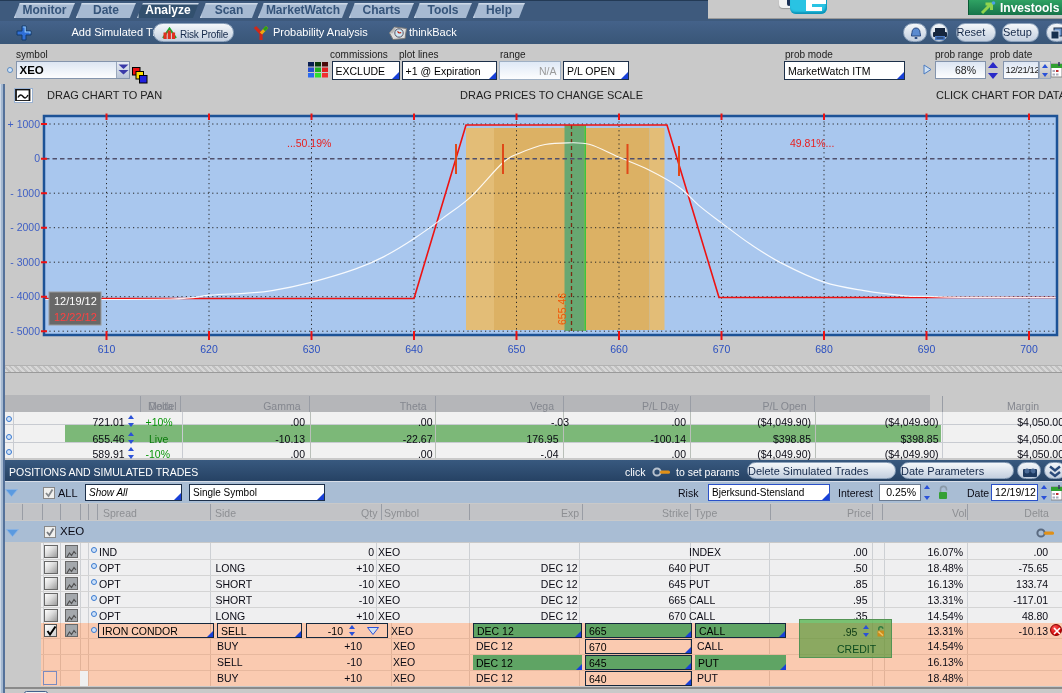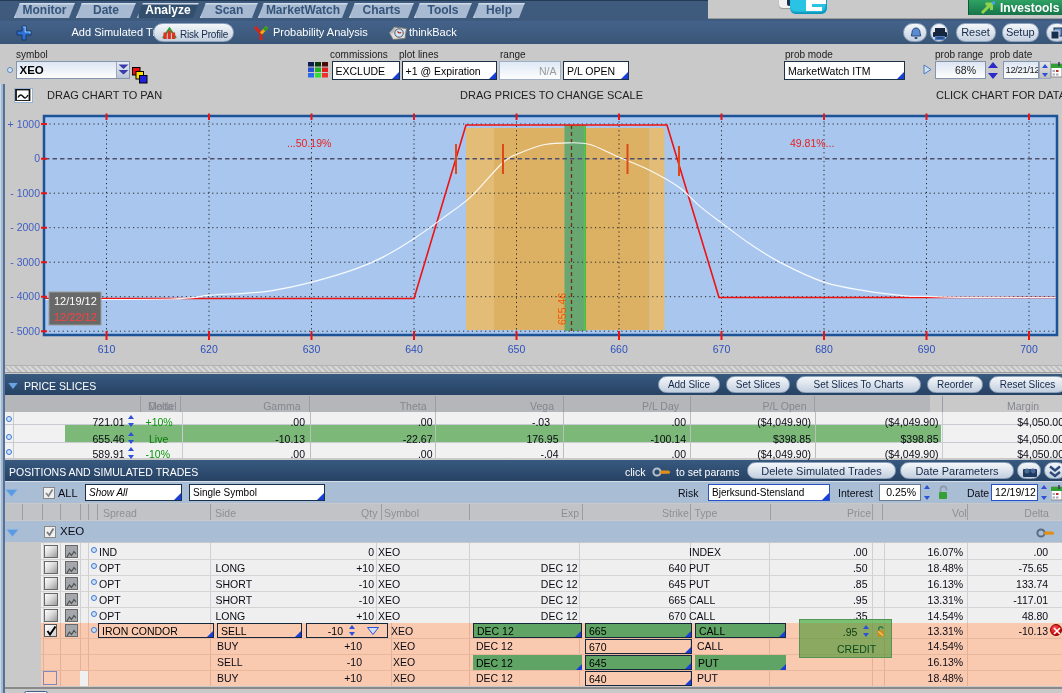--- a/index.html
+++ b/index.html
@@ -9,21 +9,21 @@
 
 
 #tabbar { left:0; top:0; width:708px; height:21px; background:#3e5a7d; border-top:1px solid #233a55;}
 #topgray { left:708px; top:0; width:354px; height:18.5px; background:#c9c9c9; border-bottom:1px solid #9a9a9a;}
 #investools { left:968px; top:0; width:94px; height:15px; background:linear-gradient(#2fa263,#17744a); color:#fff; font-weight:bold; font-size:12px; border-left:1px solid #0a5a34;}
 .tab { position:absolute; top:2.5px; height:15.5px; background:#a7bad2; color:#35547a; font-weight:bold; font-size:12px; text-align:center; line-height:15px; clip-path:polygon(6px 0, 100% 0, calc(100% - 6px) 100%, 0 100%); box-shadow:inset 0 1.5px 0 #cdd9e8, inset 1.5px 0 0 #cdd9e8; }
 .tab.active { background:#32506e; color:#ffffff; }
 
 
 #toolbar { left:0; top:21px; width:1062px; height:23px; background:linear-gradient(#44628a,#395677); color:#fff; font-size:10px; }
-.pillbtn { position:absolute; background:linear-gradient(#f4f7fa,#c3cfdf); border:1px solid #8ea3bc; border-radius:9px; color:#15294a; font-size:10px; text-align:center; }
+.pillbtn { position:absolute; background:linear-gradient(#f4f7fa,#c3cfdf); border:1px solid #8ea3bc; border-radius:9px; color:#15294a; font-size:10px; text-align:left; }
 
 
 #controls { left:0; top:44px; width:1062px; height:56px; background:#c9c9c9; font-size:10px; color:#222; }
 .lbl { position:absolute; font-size:10px; color:#1c1c1c; white-space:nowrap; }
 .drop { position:absolute; background:#fff; border:1px solid #1c2f49; font-size:10px; color:#000; }
 .drop .cor, .gcell .cor { position:absolute; right:0; bottom:0; width:0; height:0; border-left:7px solid transparent; border-bottom:7px solid #1840d8; }
 
 
 .sechead { position:absolute; background:linear-gradient(#38597f,#264264); color:#fff; font-size:10.5px; }
 .colhead { position:absolute; background:#b5b6b9; color:#84878f; font-size:10.5px; }
@@ -267,31 +267,20 @@
     <rect x="49" y="192" width="52" height="33" fill="#686868" stroke="#9a9a9a"></rect>
     <text x="54" y="205" font-family="Liberation Sans, sans-serif" font-size="11" fill="#ffffff">12/19/12</text>
     <text x="54" y="220.5" font-family="Liberation Sans, sans-serif" font-size="11" fill="#ff4040">12/22/12</text>
   </svg>
   </div>
   <div class="abs" style="left:0;top:84px;width:4.5px;height:609px;background:linear-gradient(to right,#cdd8e6 0 1.5px,#a4b8d0 1.5px 3px,#54719a 3px 4.5px);z-index:50;"></div>
 
   <div class="abs" style="left:0;top:365px;width:1062px;height:8px;background:repeating-linear-gradient(45deg,#d7d7d7 0 2px,#c0c0c0 2px 4px);border-top:1px solid #b2b2b2;border-bottom:1px solid #9a9a9a;"></div>
 
   <div class="abs" id="pslices" style="left:0;top:374px;width:1062px;height:85px;">
-    <div class="sechead" style="left:0;top:0;width:1062px;height:20.5px;">
-      <svg style="position:absolute;left:7px;top:8px" width="12" height="8">
-          <path d="M0.5 0.5 h11 l-5.5 7 z" fill="#6aa2e2" stroke="#2d4d72" stroke-width="0.8"></path>
-        </svg>
-      <span style="position:absolute;left:24px;top:5.5px;">PRICE SLICES</span>
-      <div class="pillbtn" style="left:658px;top:1.5px;width:62px;height:17px;line-height:16px;">Add Slice</div>
-      <div class="pillbtn" style="left:726px;top:1.5px;width:64px;height:17px;line-height:16px;">Set Slices</div>
-      <div class="pillbtn" style="left:796px;top:1.5px;width:125px;height:17px;line-height:16px;">Set Slices To Charts</div>
-      <div class="pillbtn" style="left:927px;top:1.5px;width:56px;height:17px;line-height:16px;">Reorder</div>
-      <div class="pillbtn" style="left:989px;top:1.5px;width:77px;height:17px;line-height:16px;">Reset Slices</div>
-    </div>
     <div class="colhead" style="left:0;top:20.5px;width:930px;height:17.5px;">
       <span class="abs num" style="right:926px;top:5px;">Stk Price</span>
       <span class="abs" style="left:148px;top:5px;">Model</span>
       <span class="abs num" style="right:757px;top:5px;">Delta</span>
       <span class="abs num" style="right:629.5px;top:5px;">Gamma</span>
       <span class="abs num" style="right:503.5px;top:5px;">Theta</span>
       <span class="abs num" style="right:376px;top:5px;">Vega</span>
       <span class="abs num" style="right:251px;top:5px;">P/L Day</span>
       <span class="abs num" style="right:123.5px;top:5px;">P/L Open</span>
       <span class="abs" style="left:1007px;top:5px;">Margin Re</span>
@@ -315,21 +304,21 @@
       <div class="colsep" style="left:563px;top:0;height:46px;background:#b9bfb9;"></div>
       <div class="colsep" style="left:690px;top:0;height:46px;background:#b9bfb9;"></div>
       <div class="colsep" style="left:815px;top:0;height:46px;background:#b9bfb9;"></div>
       <div class="colsep" style="left:942px;top:0;height:46px;background:#c8cbd1;"></div>
       <div class="bluedot" style="left:6px;top:3.5px;"></div>
       <div class="cell num" style="right:937.4px;top:3.5px;">721.01</div>
       <div class="spin" style="left:126.5px;top:2.5px;height:13px;"></div>
       <div class="cell" style="left:145.5px;top:3.5px;color:#089608;">+10%</div>
       <div class="cell num" style="right:757px;top:3.5px;">.00</div>
       <div class="cell num" style="right:629.5px;top:3.5px;">.00</div>
-      <div class="cell num" style="right:512px;top:3.5px;text-align:right;">-.03</div>
+      <div class="cell num" style="right:493px;top:3.5px;text-align:right;">-.03</div>
       <div class="cell num" style="right:376px;top:3.5px;">.00</div>
       <div class="cell num" style="right:251px;top:3.5px;">($4,049.90)</div>
       <div class="cell num" style="right:123.5px;top:3.5px;">($4,049.90)</div>
       <div class="cell num" style="right:-2px;top:3.5px;">$4,050.00</div>
       <div class="bluedot" style="left:6px;top:21.5px;"></div>
       <div class="cell num" style="right:937.4px;top:20.5px;">655.46</div>
       <div class="spin" style="left:126.5px;top:19.5px;height:13px;"></div>
       <div class="cell" style="left:149px;top:20.5px;color:#0a7a0a;">Live</div>
       <div class="cell num" style="right:757px;top:20.5px;">-10.13</div>
       <div class="cell num" style="right:629.5px;top:20.5px;">-22.67</div>

